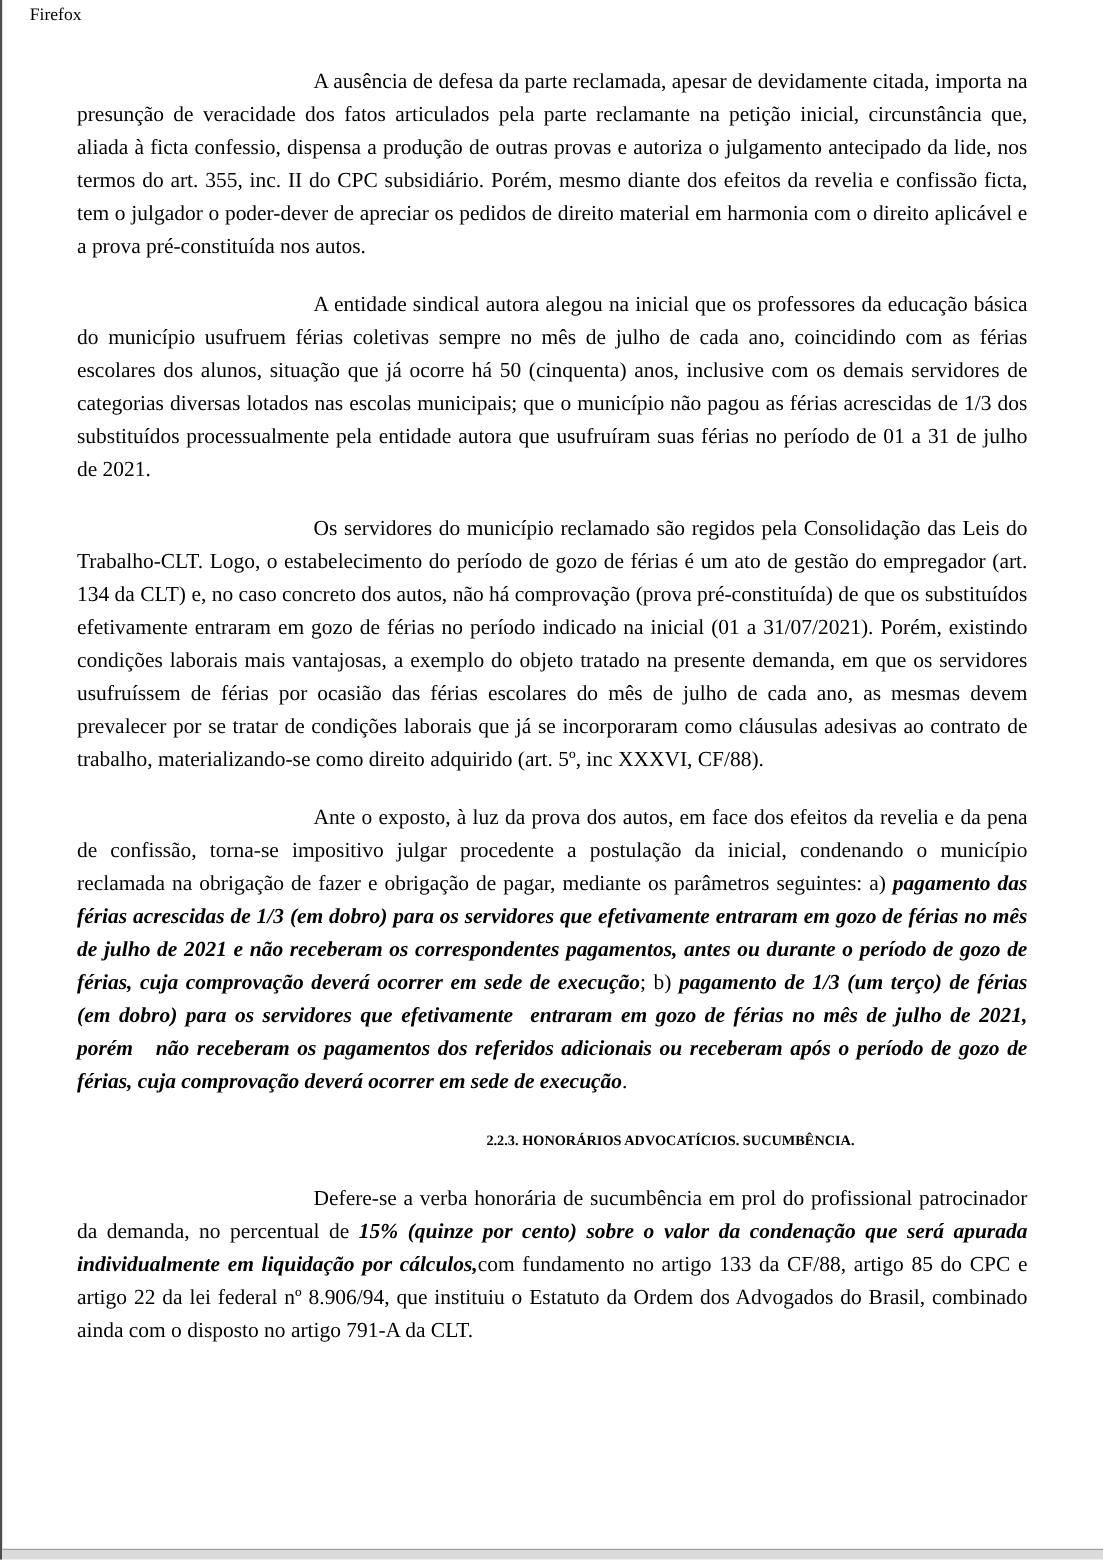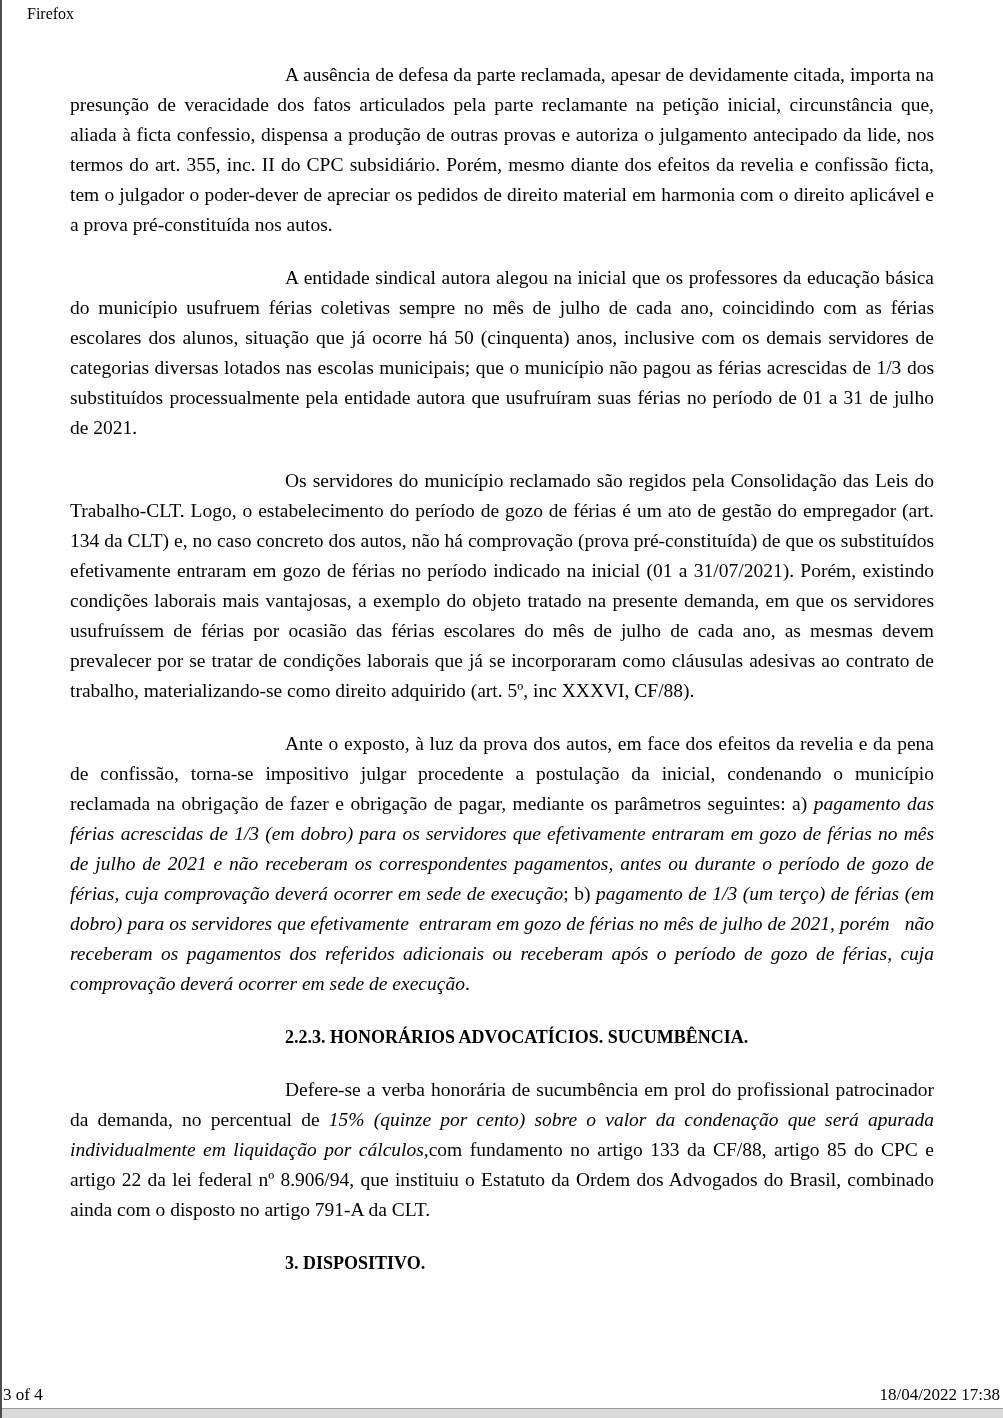--- a/index.html
+++ b/index.html
@@ -24,28 +24,28 @@
   }
   .para{
     margin:0 0 23px 0;
     font-size:19.5px;line-height:30px;
     text-align:justify;
     text-indent:215px;
     text-justify:inter-word;
   }
   .heading{
     margin:0 0 23px 0;
-    font-size:18px;line-height:30px;
+    font-size:13px;line-height:30px;
     font-weight:bold;
     text-indent:215px;
-    text-align:left;
+    text-align:center;
   }
   .it{}
   .b{font-weight:normal;}
-  .bi{font-weight:normal;font-style:italic;}
+  .bi{font-weight:bold;font-style:italic;}
   .page-footer{
     position:absolute;left:1px;right:3px;top:1384px;
     display:flex;justify-content:space-between;
     font-size:17px;line-height:21px;
   }
   .bottom-strip{
     position:absolute;left:0;right:0;bottom:0;height:9px;
     background:#dadada;
     border-top:1px solid #9a9a9a;
   }
@@ -66,25 +66,20 @@
     <p class="para"><span>A entidade sindical autora alegou na inicial que os professores da educação básica do município usufruem férias coletivas sempre no mês de julho de cada ano, coincidindo com as férias escolares dos alunos, situação que já ocorre há 50 (cinquenta) anos, inclusive com os demais servidores de categorias diversas lotados nas escolas municipais; que o município não pagou as férias acrescidas de 1/3 dos substituídos processualmente pela entidade autora que usufruíram suas férias no período de 01 a 31 de julho de 2021.</span></p>
 
     <p class="para"><span>Os servidores do município reclamado são regidos pela Consolidação das Leis do Trabalho-CLT. Logo, o estabelecimento do período de gozo de férias é um ato de gestão do empregador (art. 134 da CLT) e, no caso concreto dos autos, não há comprovação (prova pré-constituída) de que os substituídos efetivamente entraram em gozo de férias no período indicado na inicial (</span><span class="b">01 a 31/07/2021</span><span>). Porém, existindo condições laborais mais vantajosas, a exemplo do objeto tratado na presente demanda, em que os servidores usufruíssem de férias por ocasião das férias escolares do mês de julho de cada ano, as mesmas devem prevalecer por se tratar de condições laborais que já se incorporaram como cláusulas adesivas ao contrato de trabalho, materializando-se como direito adquirido (art. 5º, inc XXXVI, CF/88).</span></p>
 
     <p class="para"><span>Ante o exposto, à luz da prova dos autos, em face dos efeitos da revelia e da pena de confissão, torna-se impositivo julgar procedente a postulação da inicial, condenando o município reclamada na obrigação de fazer e obrigação de pagar, mediante os parâmetros seguintes: </span><span class="b">a)</span><span class="bi"> pagamento das férias acrescidas de 1/3 (em dobro) para os servidores que efetivamente entraram em gozo de férias no mês de julho de 2021 e não receberam os correspondentes pagamentos, antes ou durante o período de gozo de férias, cuja comprovação deverá ocorrer em sede de execução</span><span>; </span><span class="b">b)</span><span class="bi"> pagamento de 1/3 (um terço) de férias (em dobro) para os servidores que efetivamente &nbsp;entraram em gozo de férias no mês de julho de 2021, porém &nbsp;&nbsp;não receberam os pagamentos dos referidos adicionais ou receberam após o período de gozo de férias, cuja comprovação deverá ocorrer em sede de execução</span><span>.</span></p>
 
     <p class="heading">2.2.3. HONORÁRIOS ADVOCATÍCIOS. SUCUMBÊNCIA.</p>
 
     <p class="para"><span>Defere-se a verba honorária de sucumbência em prol do profissional patrocinador da demanda, no percentual de </span><span class="bi">15% (quinze por cento) sobre o valor da condenação que será apurada individualmente em liquidação por cálculos,</span><span>com fundamento no artigo 133 da CF/88, artigo 85 do CPC e artigo 22 da lei federal nº 8.906/94, que instituiu o Estatuto da Ordem dos Advogados do Brasil, combinado ainda com o disposto no artigo 791-A da CLT.</span></p>
 
-    <p class="heading">3. DISPOSITIVO.</p>
 
 
   </div>
 
-  <div class="page-footer">
-    <span>3 of 4</span>
-    <span>18/04/2022 17:38</span>
-  </div>
 
   <div class="bottom-strip"></div>
 
 </div>
 
 </body></html>

